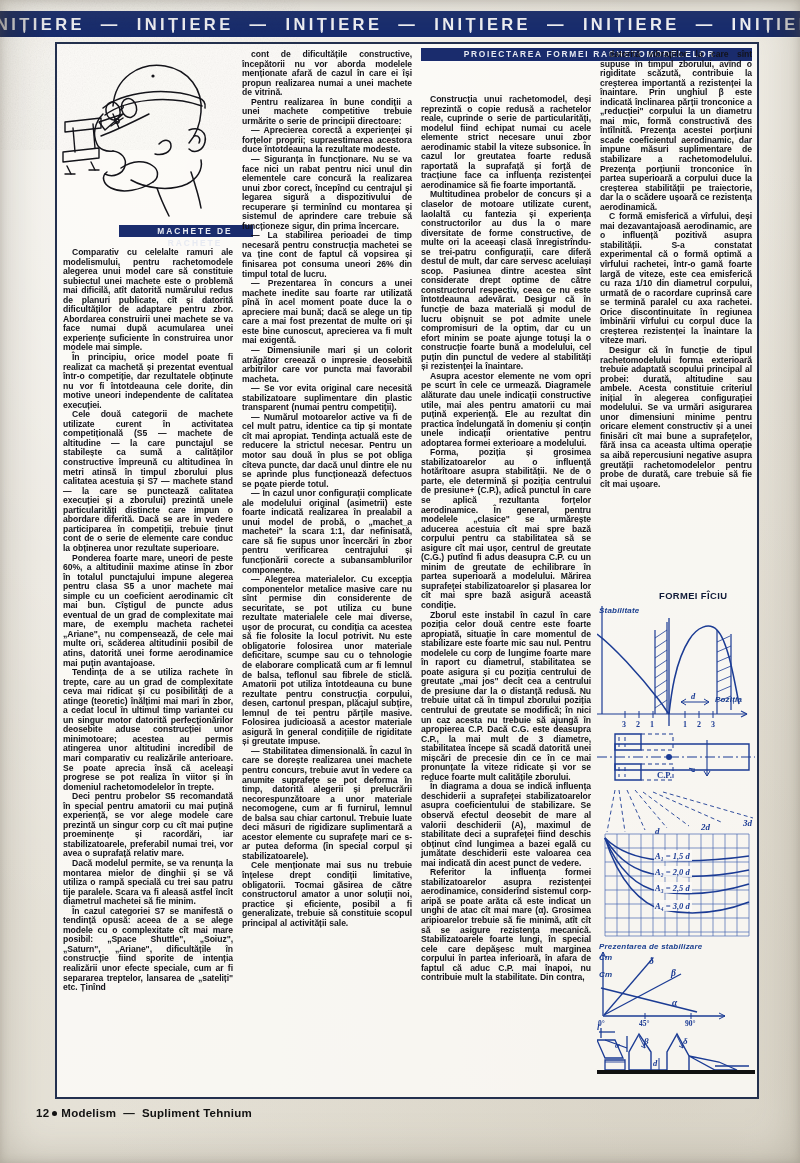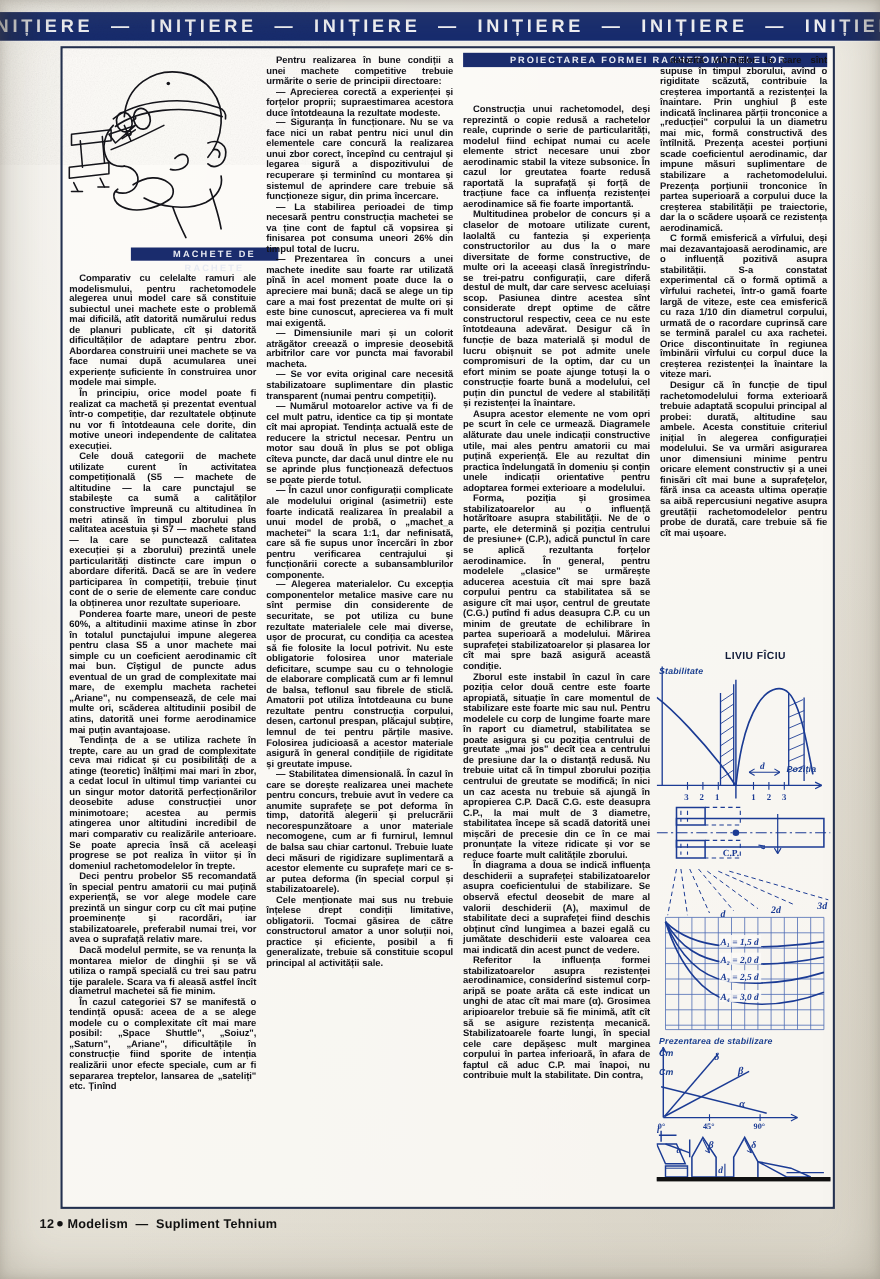--- a/index.html
+++ b/index.html
@@ -177,20 +177,21 @@
         <p class="">Comparativ cu celelalte ramuri ale modelismului, pentru rachetomodele alegerea unui model care să constituie subiectul unei machete este o problemă mai dificilă, atît datorită numărului redus de planuri publicate, cît și datorită dificultăților de adaptare pentru zbor. Abordarea construirii unei machete se va face numai după acumularea unei experiențe suficiente în construirea unor modele mai simple.</p>
         <p class="">În principiu, orice model poate fi realizat ca machetă și prezentat eventual într-o competiție, dar rezultatele obținute nu vor fi întotdeauna cele dorite, din motive uneori independente de calitatea execuției.</p>
         <p class="">Cele două categorii de machete utilizate curent în activitatea competițională (S5 — machete de altitudine — la care punctajul se stabilește ca sumă a calităților constructive împreună cu altitudinea în metri atinsă în timpul zborului plus calitatea acestuia și S7 — machete stand — la care se punctează calitatea execuției și a zborului) prezintă unele particularități distincte care impun o abordare diferită. Dacă se are în vedere participarea în competiții, trebuie ținut cont de o serie de elemente care conduc la obținerea unor rezultate superioare.</p>
         <p class="">Ponderea foarte mare, uneori de peste 60%, a altitudinii maxime atinse în zbor în totalul punctajului impune alegerea pentru clasa S5 a unor machete mai simple cu un coeficient aerodinamic cît mai bun. Cîștigul de puncte adus eventual de un grad de complexitate mai mare, de exemplu macheta rachetei „Ariane", nu compensează, de cele mai multe ori, scăderea altitudinii posibil de atins, datorită unei forme aerodinamice mai puțin avantajoase.</p>
         <p class="">Tendința de a se utiliza rachete în trepte, care au un grad de complexitate ceva mai ridicat și cu posibilități de a atinge (teoretic) înălțimi mai mari în zbor, a cedat locul în ultimul timp variantei cu un singur motor datorită perfecționărilor deosebite aduse construcției unor minimotoare; acestea au permis atingerea unor altitudini incredibil de mari comparativ cu realizările anterioare. Se poate aprecia însă că aceleași progrese se pot realiza în viitor și în domeniul rachetomodelelor în trepte.</p>
         <p class="">Deci pentru probelor S5 recomandată în special pentru amatorii cu mai puțină experiență, se vor alege modele care prezintă un singur corp cu cît mai puține proeminențe și racordări, iar stabilizatoarele, preferabil numai trei, vor avea o suprafață relativ mare.</p>
         <p class="">Dacă modelul permite, se va renunța la montarea mielor de dinghii și se vă utiliza o rampă specială cu trei sau patru tije paralele. Scara va fi aleasă astfel încît diametrul machetei să fie minim.</p>
         <p class="">În cazul categoriei S7 se manifestă o tendință opusă: aceea de a se alege modele cu o complexitate cît mai mare posibil: „Space Shuttle", „Soiuz", „Saturn", „Ariane", dificultățile în construcție fiind sporite de intenția realizării unor efecte speciale, cum ar fi separarea treptelor, lansarea de „sateliți" etc. Ținînd</p>
       </div>
     <div class="col" id="col2">
+        <p class="">cont de dificultățile constructive, începătorii nu vor aborda modelele menționate afară de cazul în care ei își propun realizarea numai a unei machete de vitrină.</p>
         <p class="">Pentru realizarea în bune condiții a unei machete competitive trebuie urmărite o serie de principii directoare:</p>
         <p class="dash">— Aprecierea corectă a experienței și forțelor proprii; supraestimarea acestora duce întotdeauna la rezultate modeste.</p>
         <p class="dash">— Siguranța în funcționare. Nu se va face nici un rabat pentru nici unul din elementele care concură la realizarea unui zbor corect, începînd cu centrajul și legarea sigură a dispozitivului de recuperare și terminînd cu montarea și sistemul de aprindere care trebuie să funcționeze sigur, din prima încercare.</p>
         <p class="dash">— La stabilirea perioadei de timp necesară pentru construcția machetei se va ține cont de faptul că vopsirea și finisarea pot consuma uneori 26% din timpul total de lucru.</p>
         <p class="dash">— Prezentarea în concurs a unei machete inedite sau foarte rar utilizată pînă în acel moment poate duce la o apreciere mai bună; dacă se alege un tip care a mai fost prezentat de multe ori și este bine cunoscut, aprecierea va fi mult mai exigentă.</p>
         <p class="dash">— Dimensiunile mari și un colorit atrăgător creează o impresie deosebită arbitrilor care vor puncta mai favorabil macheta.</p>
         <p class="dash">— Se vor evita original care necesită stabilizatoare suplimentare din plastic transparent (numai pentru competiții).</p>
         <p class="dash">— Numărul motoarelor active va fi de cel mult patru, identice ca tip și montate cît mai apropiat. Tendința actuală este de reducere la strictul necesar. Pentru un motor sau două în plus se pot obliga cîteva puncte, dar dacă unul dintre ele nu se aprinde plus funcționează defectuos se poate pierde totul.</p>
         <p class="dash">— În cazul unor configurații complicate ale modelului original (asimetrii) este foarte indicată realizarea în prealabil a unui model de probă, o „machet_a machetei" la scara 1:1, dar nefinisată, care să fie supus unor încercări în zbor pentru verificarea centrajului și funcționării corecte a subansamblurilor componente.</p>
         <p class="dash">— Alegerea materialelor. Cu excepția componentelor metalice masive care nu sînt permise din considerente de securitate, se pot utiliza cu bune rezultate materialele cele mai diverse, ușor de procurat, cu condiția ca acestea să fie folosite la locul potrivit. Nu este obligatorie folosirea unor materiale deficitare, scumpe sau cu o tehnologie de elaborare complicată cum ar fi lemnul de balsa, teflonul sau fibrele de sticlă. Amatorii pot utiliza întotdeauna cu bune rezultate pentru construcția corpului, desen, cartonul prespan, plăcajul subțire, lemnul de tei pentru părțile masive. Folosirea judicioasă a acestor materiale asigură în general condițiile de rigiditate și greutate impuse.</p>
@@ -207,21 +208,21 @@
         <p class="">Referitor la influența formei stabilizatoarelor asupra rezistenței aerodinamice, considerînd sistemul corp-aripă se poate arăta că este indicat un unghi de atac cît mai mare (α). Grosimea aripioarelor trebuie să fie minimă, atît cît să se asigure rezistența mecanică. Stabilizatoarele foarte lungi, în special cele care depășesc mult marginea corpului în partea inferioară, în afara de faptul că aduc C.P. mai înapoi, nu contribuie mult la stabilitate. Din contra,</p>
       </div>
     <div class="col" id="col4">
         <p class="">datorită vibrațiilor la care sînt supuse în timpul zborului, avînd o rigiditate scăzută, contribuie la creșterea importantă a rezistenței la înaintare. Prin unghiul β este indicată înclinarea părții tronconice a „reducției" corpului la un diametru mai mic, formă constructivă des întîlnită. Prezența acestei porțiuni scade coeficientul aerodinamic, dar impune măsuri suplimentare de stabilizare a rachetomodelului. Prezența porțiunii tronconice în partea superioară a corpului duce la creșterea stabilității pe traiectorie, dar la o scădere ușoară ce rezistența aerodinamică.</p>
         <p class="">C formă emisferică a vîrfului, deși mai dezavantajoasă aerodinamic, are o influență pozitivă asupra stabilității. S-a constatat experimental că o formă optimă a vîrfului rachetei, într-o gamă foarte largă de viteze, este cea emisferică cu raza 1/10 din diametrul corpului, urmată de o racordare cuprinsă care se termină paralel cu axa rachetei. Orice discontinuitate în regiunea îmbinării vîrfului cu corpul duce la creșterea rezistenței la înaintare la viteze mari.</p>
         <p class="">Desigur că în funcție de tipul rachetomodelului forma exterioară trebuie adaptată scopului principal al probei: durată, altitudine sau ambele. Acesta constituie criteriul inițial în alegerea configurației modelului. Se va urmări asigurarea unor dimensiuni minime pentru oricare element constructiv și a unei finisări cît mai bune a suprafețelor, fără insa ca aceasta ultima operație sa aibă repercusiuni negative asupra greutății rachetomodelelor pentru probe de durată, care trebuie să fie cît mai ușoare.</p>
       </div>
 
     <div id="figs">
 
-      <div class="byline" style="left:62px;top:38px;">LIVIU FÎCIU</div>
+      <div class="byline" style="left:62px;top:38px;">FORMEI FÎCIU</div>
 
       <div class="fig-label" style="left:2px;top:54px;">Stabilitate</div>
       <div class="fig-label" style="left:118px;top:143px;">Poziția</div>
 
       <svg style="position:absolute;left:0;top:48px;width:158px;height:135px;" viewBox="0 0 158 135">
         <g class="blue-ink" stroke-width="1.2">
 
           <path d="M5 6 L5 114"></path>
 
           <path d="M0 114 L150 114"></path>

